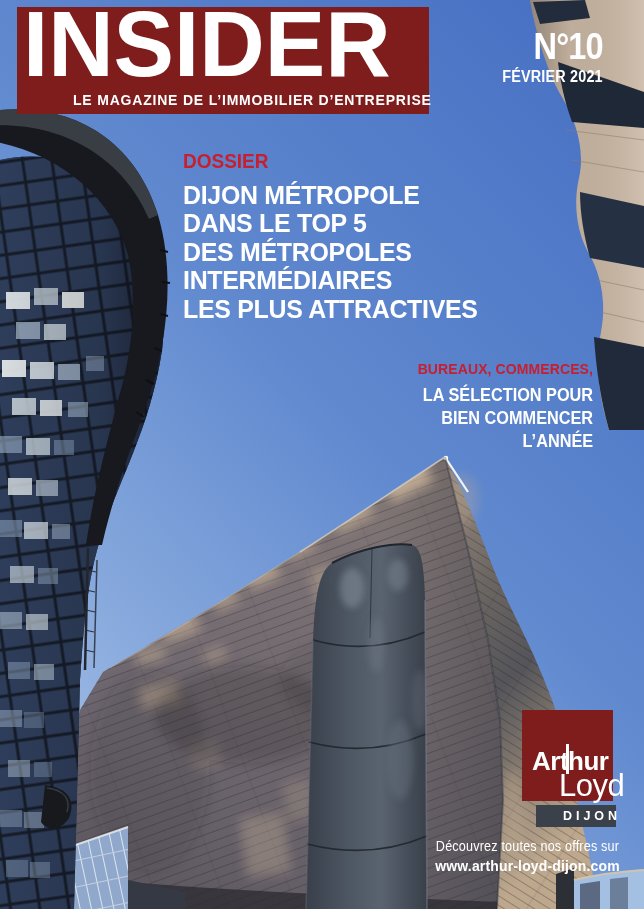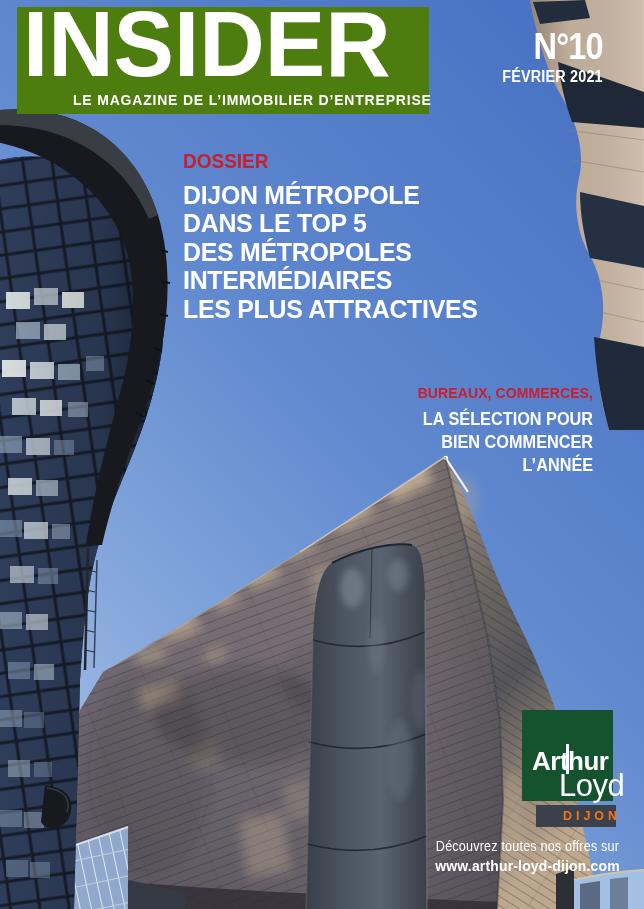--- a/index.html
+++ b/index.html
@@ -4,21 +4,21 @@
 <style>
   html,body{margin:0;padding:0;background:#222;}
   #cover{
     position:relative;width:644px;height:909px;overflow:hidden;
     font-family:"Liberation Sans", sans-serif;
     -webkit-font-smoothing:antialiased;
   }
   #photo{position:absolute;inset:0;width:644px;height:909px;display:block;}
   .ovl{position:absolute;margin:0;padding:0;}
   
-  #banner{left:17px;top:7px;width:412px;height:107px;background:#4d7c0f;}
+  #banner{left:17px;top:7px;width:412px;height:107px;background:#7f1d1d;}
   #banner .title{
     position:absolute;left:6px;top:-9px;color:#fff;font-weight:bold;
     font-size:92px;line-height:1;letter-spacing:0px;white-space:nowrap;
     transform:scaleX(0.985);transform-origin:left top;
   }
   #banner .sub{
     position:absolute;left:16px;bottom:6px;color:#fff;font-weight:bold;
     font-size:14px;letter-spacing:0.8px;white-space:nowrap;margin-left:40px;
   }
   
@@ -30,36 +30,36 @@
   
   #dossier{left:183px;top:150px;}
   #dossier .kicker{color:#c81e2d;font-weight:bold;font-size:20px;letter-spacing:0px;
     transform:scaleX(0.95);transform-origin:left top;margin-bottom:8px;}
   #dossier .hl{color:#fff;font-weight:bold;font-size:26.5px;line-height:28.4px;
     letter-spacing:-0.3px;transform:scaleX(0.94);transform-origin:left top;}
   #dossier .hl span{display:block;white-space:nowrap;}
   
   .feature{text-align:right;}
   .feature .kicker{color:#c81e2d;font-weight:bold;font-size:14px;line-height:17.5px;letter-spacing:0.1px;}
-  .feature .kicker span{display:block;white-space:nowrap;margin-top:24px;}
+  .feature .kicker span{display:block;white-space:nowrap;}
   .feature .lines{color:#fff;font-weight:bold;font-size:17.5px;line-height:23.2px;
     margin-top:5px;transform:scaleX(0.93);transform-origin:right top;}
   .feature .lines span{display:block;white-space:nowrap;}
   #selection{right:51px;top:361px;}
   #temoignages{right:52px;top:503px;}
   
-  #logo-square{left:522px;top:710px;width:91px;height:91px;background:#14532d;}
+  #logo-square{left:522px;top:710px;width:91px;height:91px;background:#7f1d1d;}
   #logo-square .l1{position:absolute;left:10px;top:38px;color:#fff;font-weight:bold;
     font-size:26px;line-height:1;letter-spacing:-0.5px;}
   #logo-square .l2{position:absolute;left:37px;top:60px;color:#fff;font-weight:normal;
     font-size:31px;line-height:1;letter-spacing:-0.5px;}
   #logo-square .tbar{position:absolute;left:44px;top:34px;width:3px;height:30px;background:#fff;}
   #dijon-bar{left:536px;top:805px;width:80px;height:22px;background:#3a414b;
     display:flex;align-items:center;justify-content:center;}
-  #dijon-bar span{color:#f97316;font-weight:bold;font-size:12.5px;letter-spacing:4px;
+  #dijon-bar span{color:#ffffff;font-weight:bold;font-size:12.5px;letter-spacing:4px;
     margin-right:-4px;padding-left:28px;}
   
   #footer{left:425px;top:838px;width:205px;text-align:center;color:#fff;
     transform:scaleX(0.9);transform-origin:center top;}
   #footer .f1{font-size:14px;font-weight:normal;letter-spacing:0.2px;white-space:nowrap;}
   #footer .f2{font-size:15.5px;font-weight:bold;margin-top:3px;letter-spacing:0.2px;white-space:nowrap;}
 </style>
 </head>
 <body>
 

